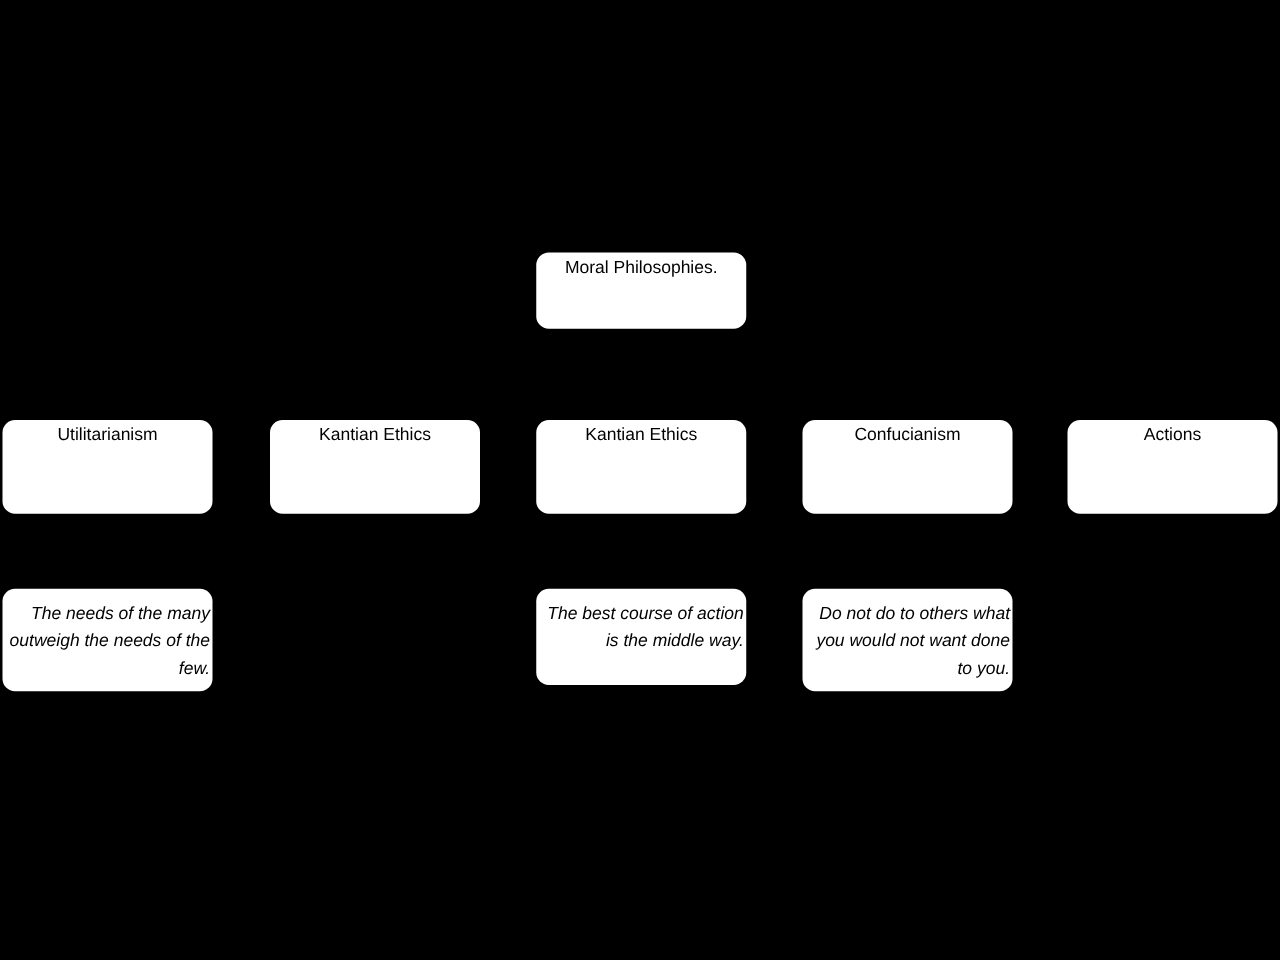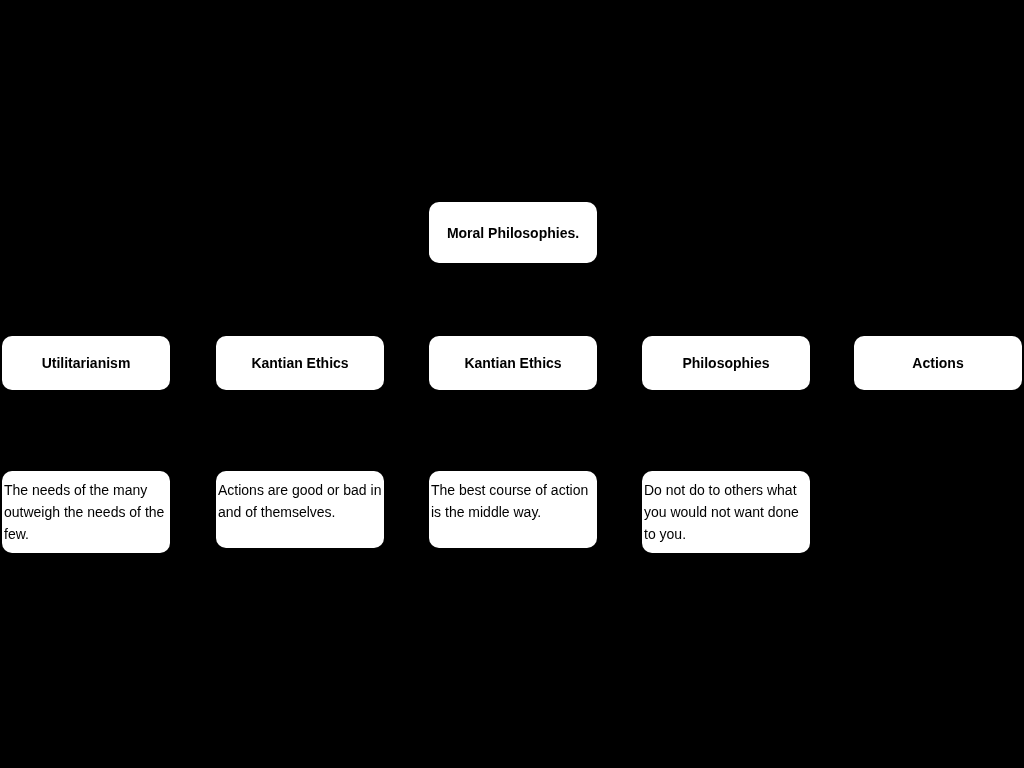--- a/index.html
+++ b/index.html
@@ -19,39 +19,39 @@
     position: absolute;
     background: #ffffff;
     color: #000000;
     border-radius: 10px;
     font-size: 14px;
     line-height: 22px;
     box-sizing: border-box;
   }
   .node.center {
     display: flex;
-    align-items: center;
+    align-items: flex-start;
     justify-content: center;
     text-align: center;
-    font-weight: bold;
   }
   .node.desc {
-    text-align: left;
+    text-align: right;
     padding: 8px 2px;
+    font-style: italic;
   }
   
   .col-0 { left: 2px; }
   .col-1 { left: 216px; }
   .col-2 { left: 429px; }
   .col-3 { left: 642px; }
   .col-4 { left: 854px; }
   .w-box { width: 168px; }
 
   .root-node   { top: 202px; height: 61px; }
-  .name-node   { top: 336px; height: 54px; }
+  .name-node   { top: 336px; height: 75px; }
   .desc-node   { top: 471px; min-height: 77px; }
   .desc-node.tall { min-height: 96px; }
 </style>
 </head>
 <body>
 
 <div class="stage">
 
   <div class="node center w-box col-2 root-node">
     <span>Moral Philosophies.</span>
@@ -63,34 +63,31 @@
 
   <div class="node center w-box col-1 name-node">
     <span>Kantian Ethics</span>
   </div>
 
   <div class="node center w-box col-2 name-node">
     <span>Kantian Ethics</span>
   </div>
 
   <div class="node center w-box col-3 name-node">
-    <span>Philosophies</span>
+    <span>Confucianism</span>
   </div>
 
   <div class="node center w-box col-4 name-node">
     <span>Actions</span>
   </div>
 
   <div class="node desc w-box col-0 desc-node">
     <span>The needs of the many outweigh the needs of the few.</span>
   </div>
 
-  <div class="node desc w-box col-1 desc-node">
-    <span>Actions are good or bad in and of themselves.</span>
-  </div>
 
   <div class="node desc w-box col-2 desc-node">
     <span>The best course of action is the middle way.</span>
   </div>
 
   <div class="node desc w-box col-3 desc-node">
     <span>Do not do to others what you would not want done to you.</span>
   </div>
 
 

